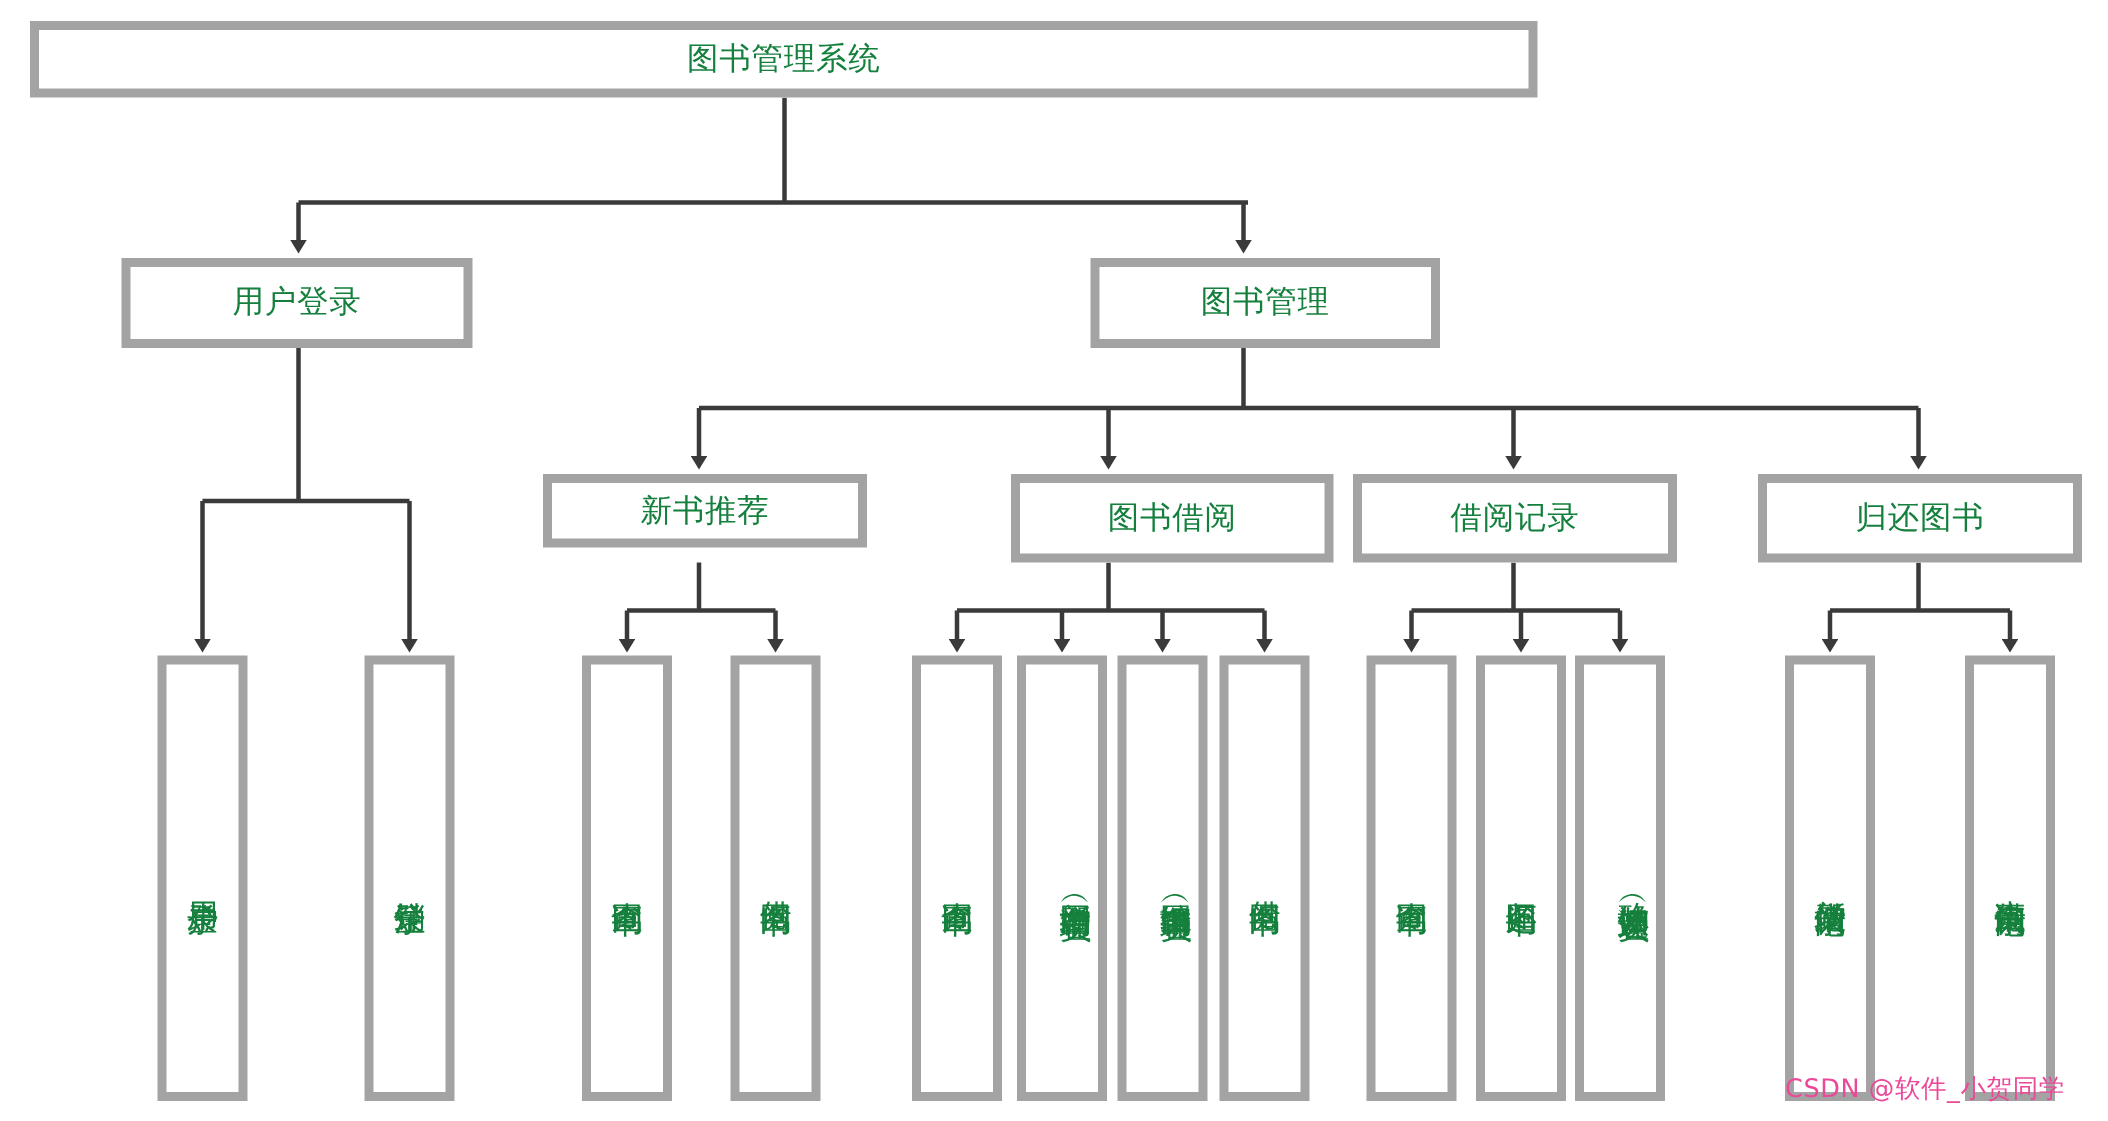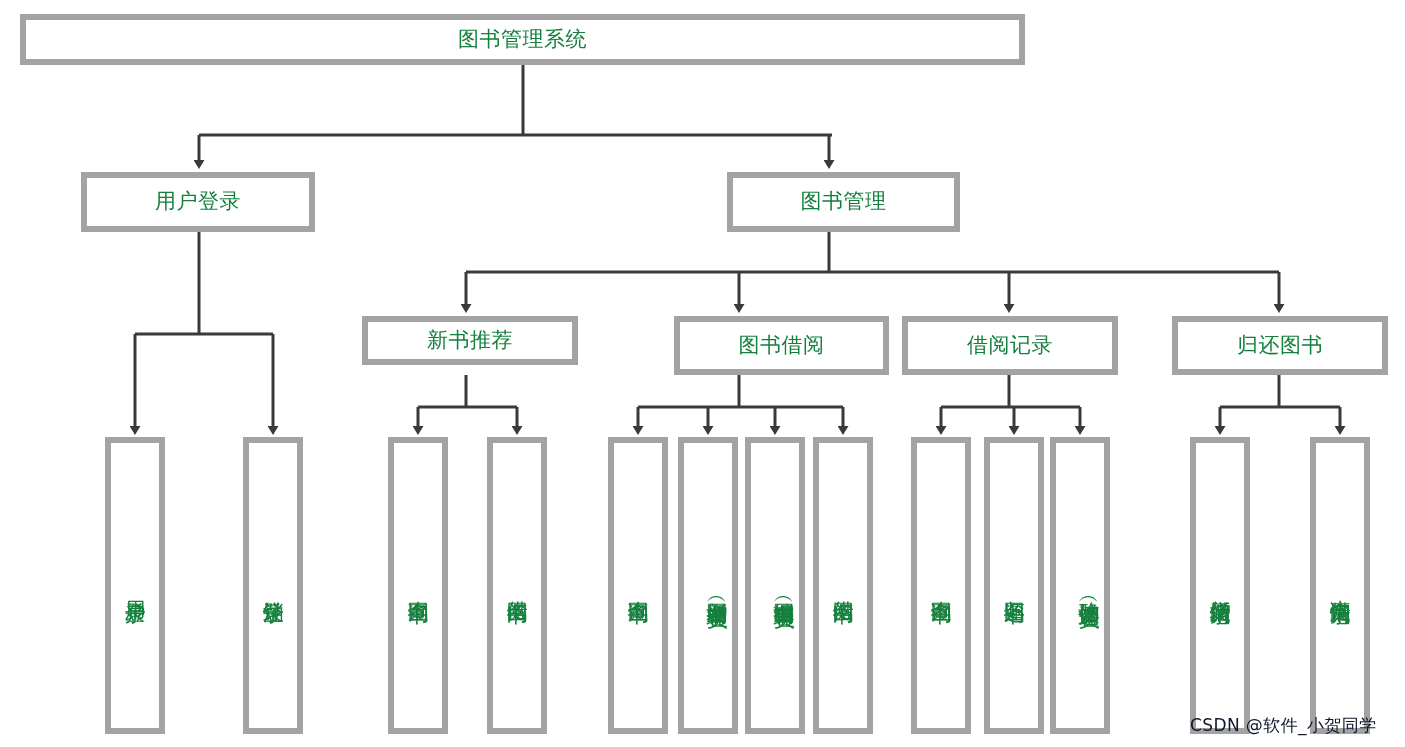--- a/index.html
+++ b/index.html
@@ -51,21 +51,21 @@
   }
   .node-v.center-v {
     align-items: center;
     padding-top: 0;
   }
   .watermark {
     position: absolute;
     left: 1190px;
     top: 714px;
     font-size: 17px;
-    color: #0f172a;
+    color: #ec4899;
     white-space: nowrap;
     letter-spacing: 0.4px;
   }
 </style>
 </head>
 <body>
 
 <div id="canvas">
 
   <svg id="wires" viewBox="0 0 1405 747" xmlns="http://www.w3.org/2000/svg">

